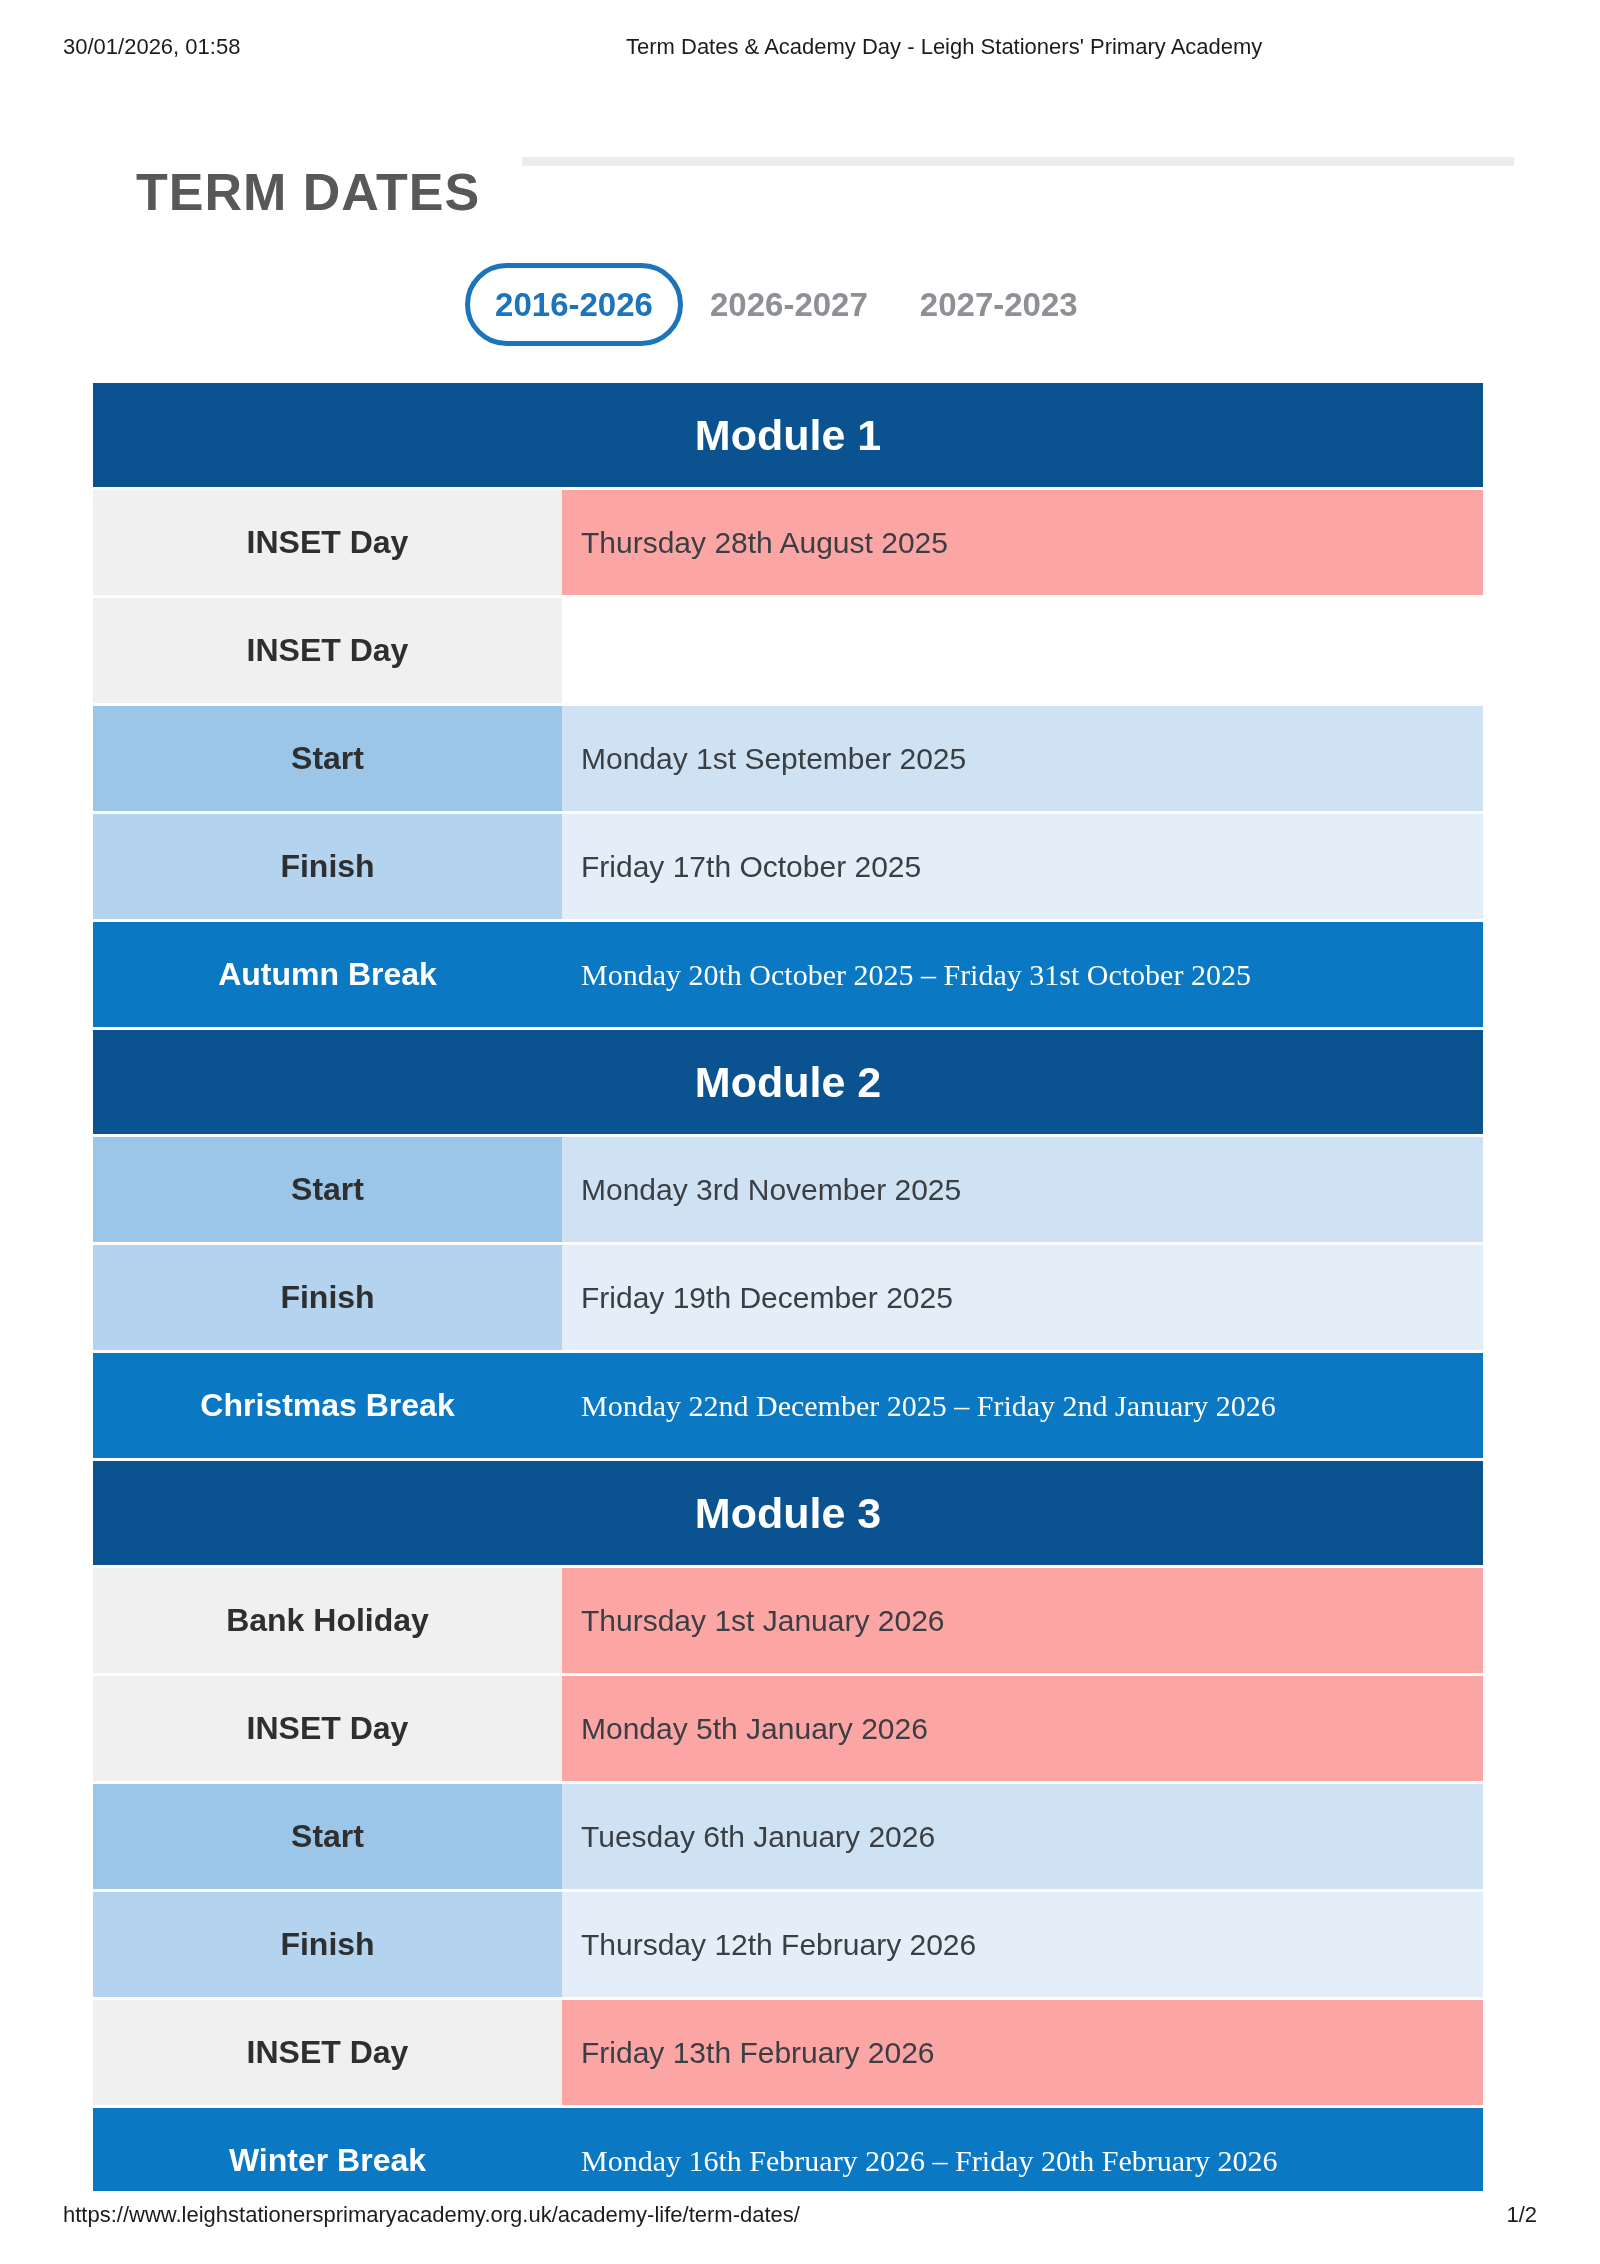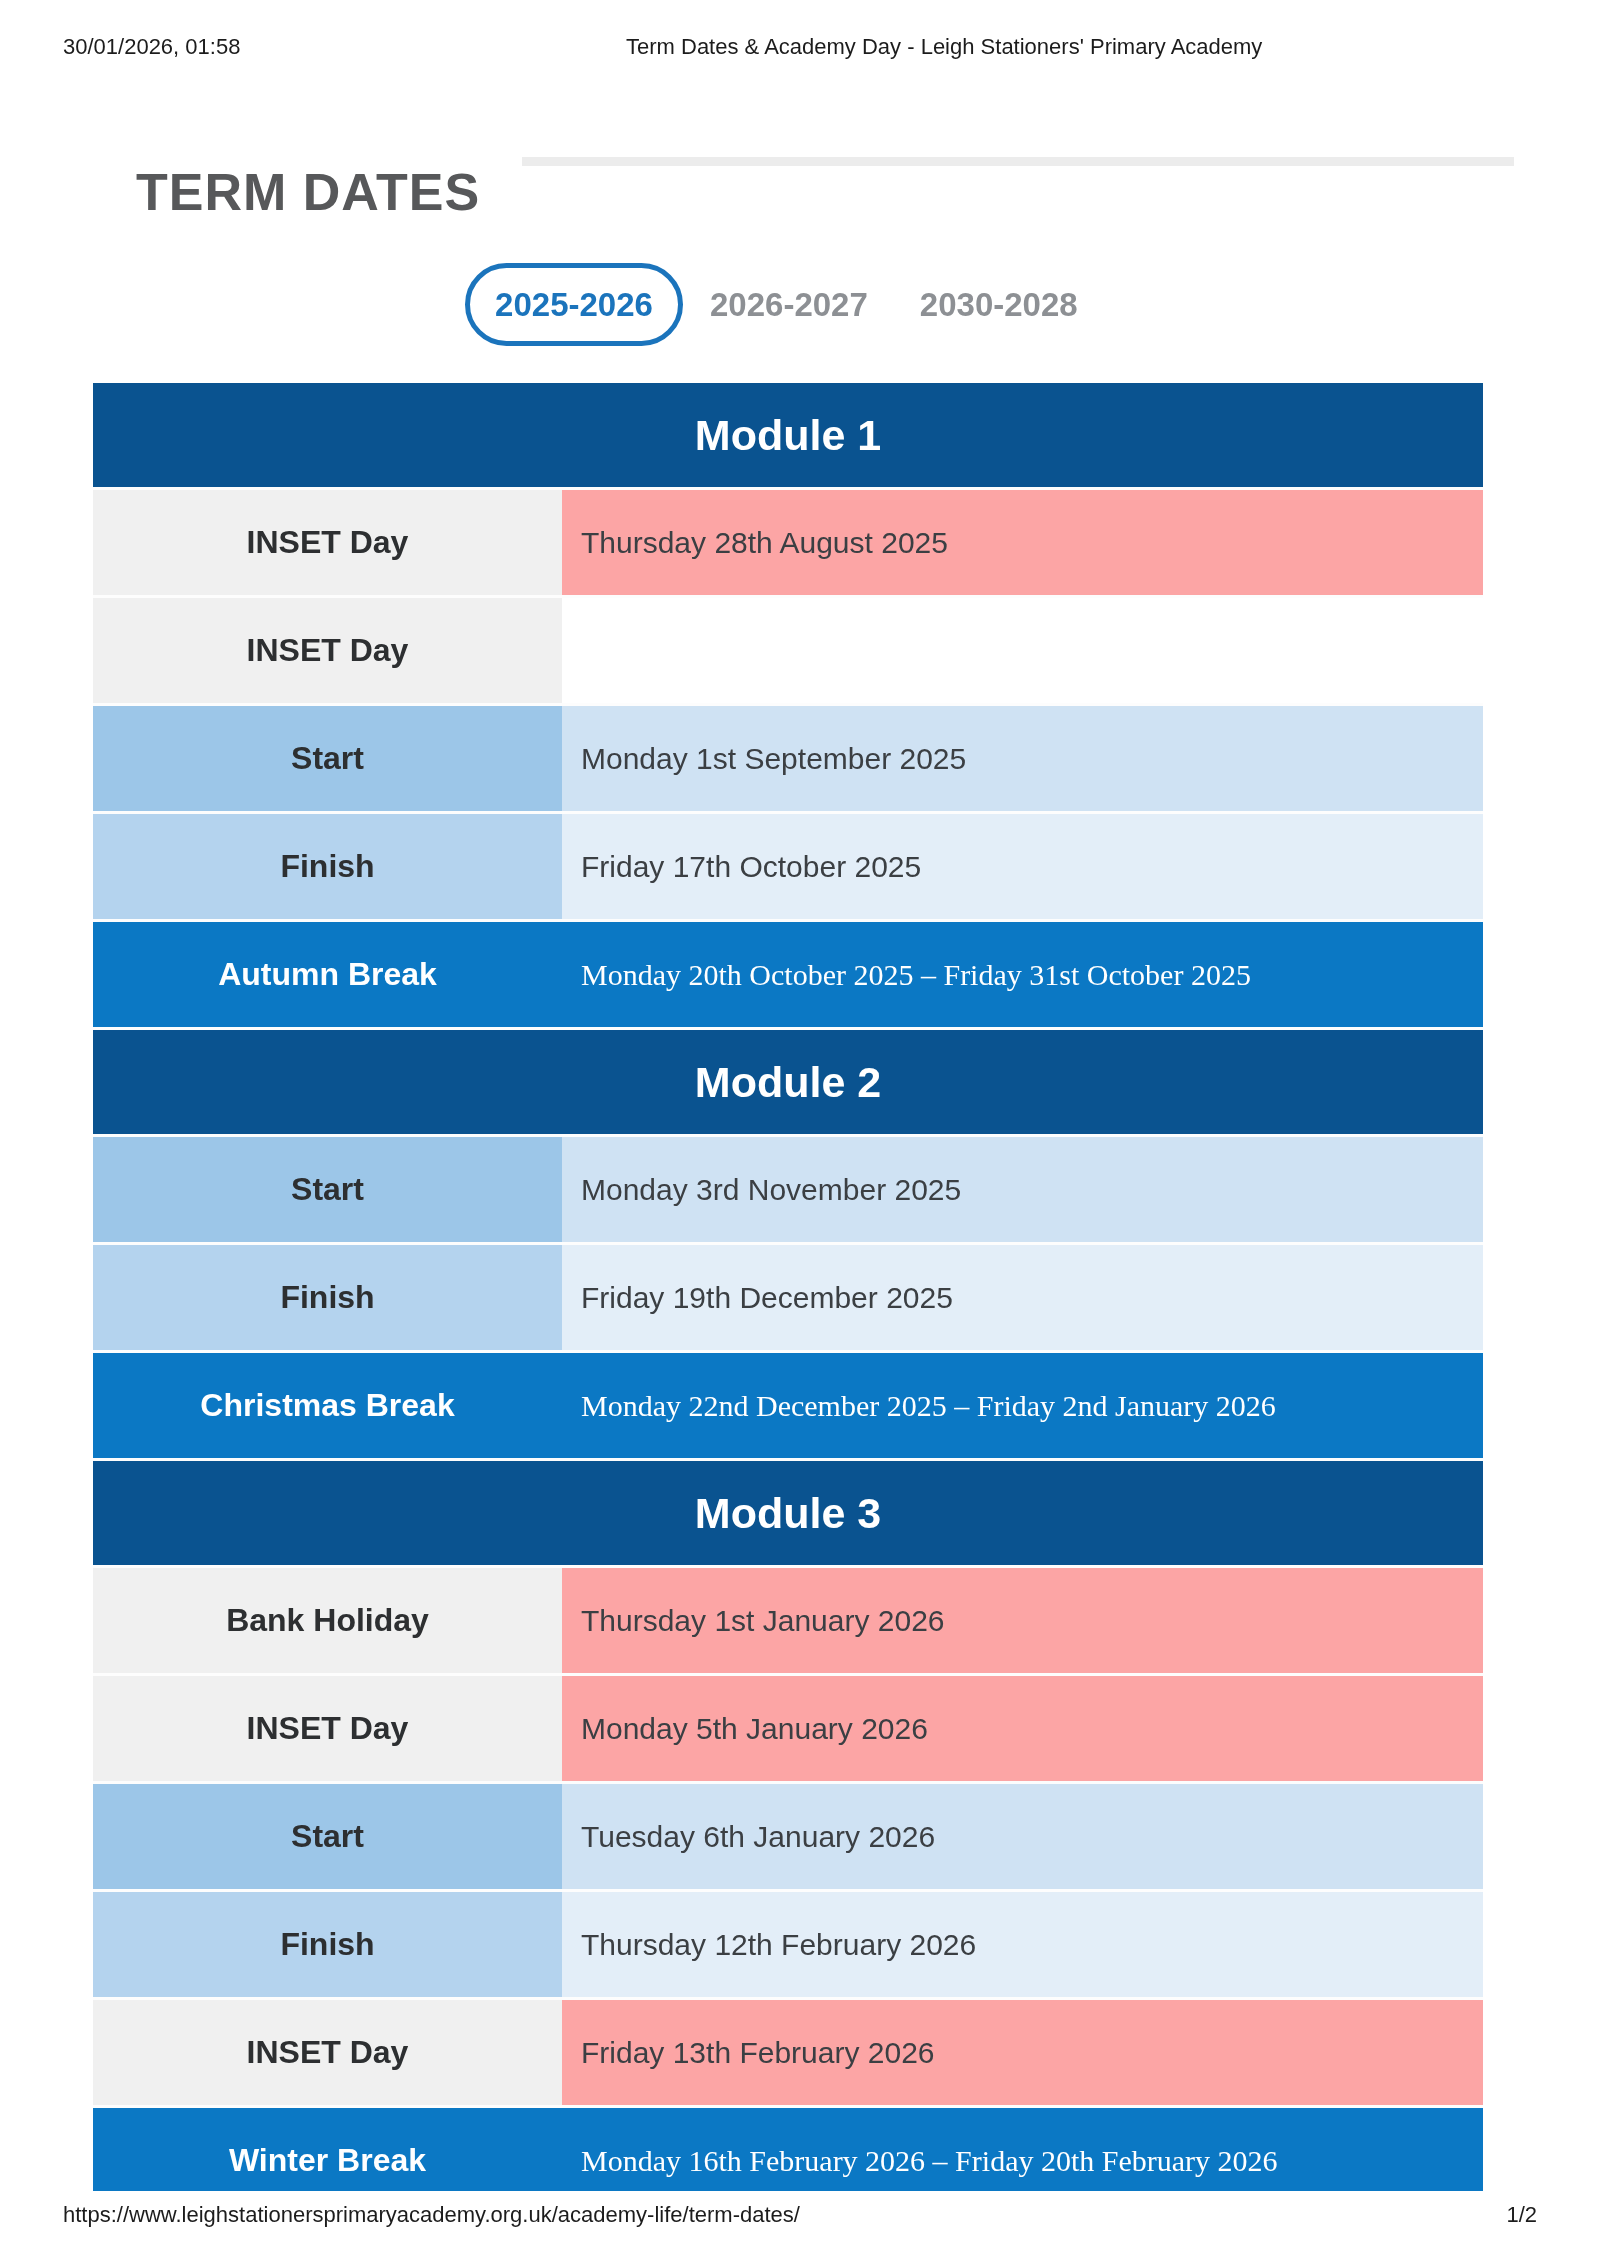--- a/index.html
+++ b/index.html
@@ -52,23 +52,23 @@
 <div class="sheet">
 
   <div class="print-header-date">30/01/2026, 01:58</div>
   <div class="print-header-title">Term Dates &amp; Academy Day - Leigh Stationers' Primary Academy</div>
 
   <div class="top-divider"></div>
 
   <h1 class="page-title" style="margin:0">TERM DATES</h1>
 
   <div class="tabs" id="tabs">
-      <div class="tab active">2025-2026</div>
+      <div class="tab active">2016-2026</div>
       <div class="tab">2026-2027</div>
-      <div class="tab gap-lg">2030-2028</div>
+      <div class="tab gap-lg">2027-2023</div>
     </div>
 
   <div class="term-table" id="term-table">
       <div class="module-header">Module 1</div>
       <div class="trow plain">
         <div class="cell-label">INSET Day</div>
         <div class="cell-value">Thursday 28th August 2025</div>
       </div>
       <div class="trow plain">
         <div class="cell-label">INSET Day</div>

